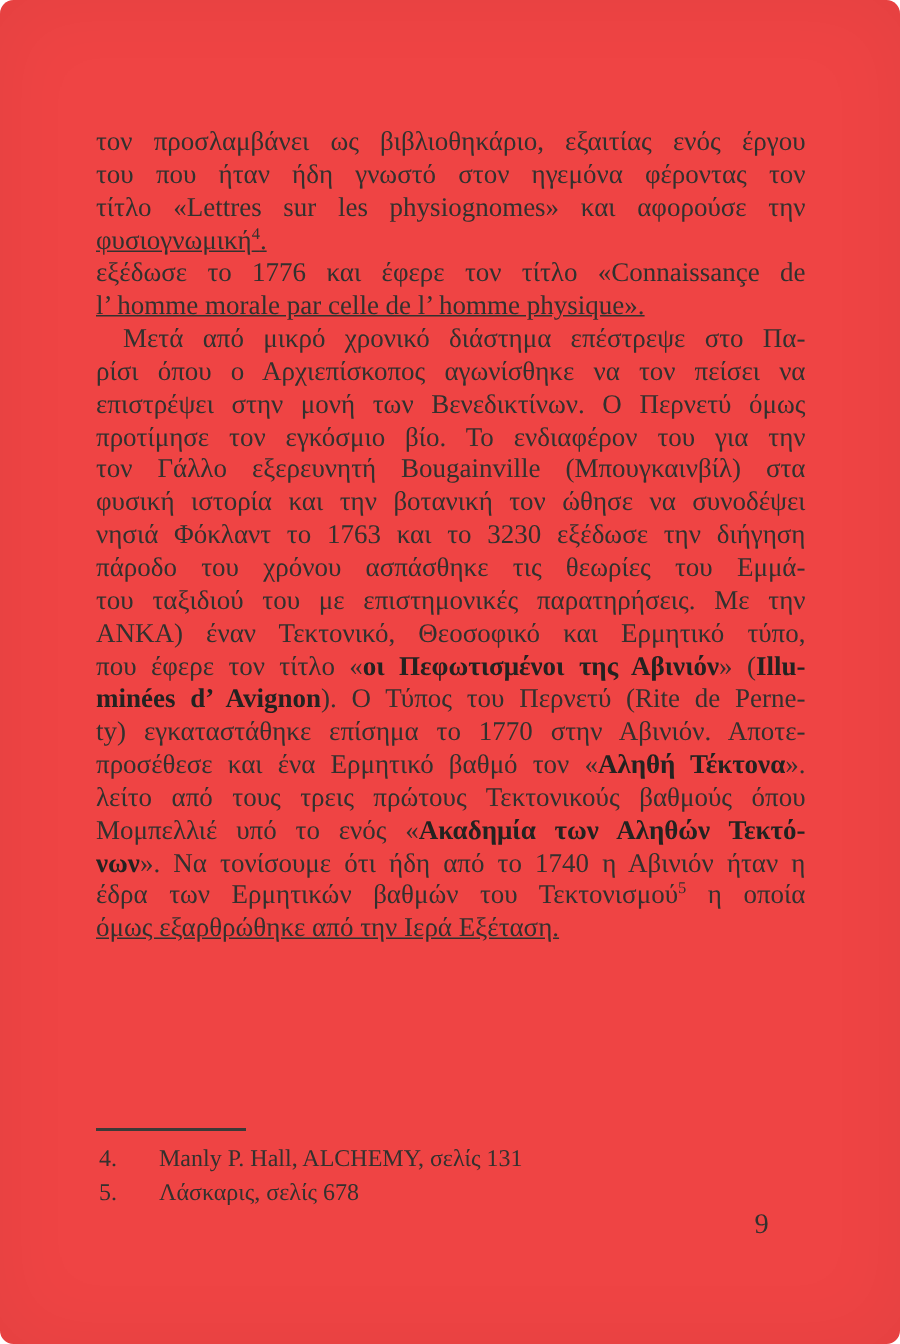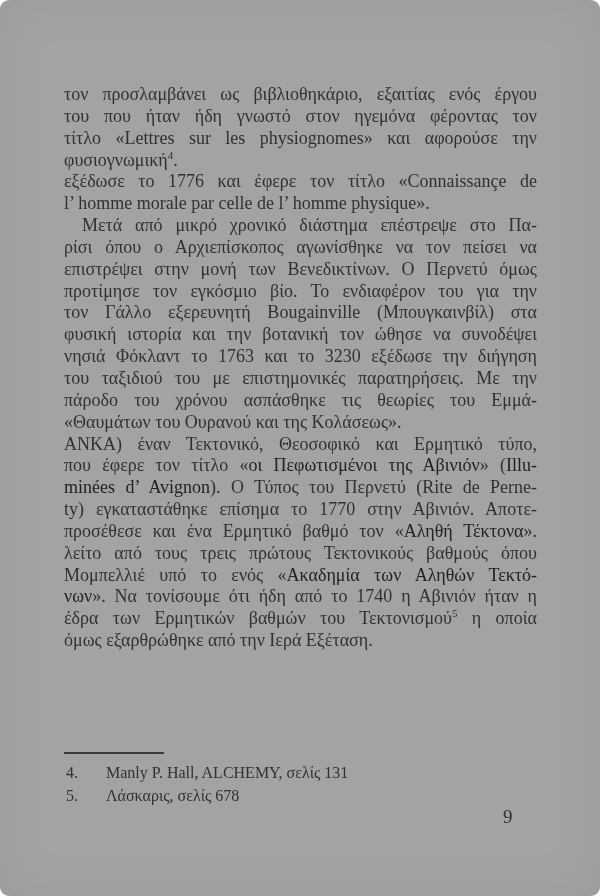--- a/index.html
+++ b/index.html
@@ -28,26 +28,27 @@
     height: 21.85px;
     line-height: 21.85px;
     font-size: 18px;
     text-align: justify;
     text-align-last: justify;
     text-justify: inter-word;
     overflow: hidden;
   }
   .line.last {
     text-align-last: left;
+    text-decoration: underline;
   }
   .line.indent {
     text-indent: 18px;
   }
   .bold {
-    font-weight: normal;
+    font-weight: bold;
     color: #242220;
   }
   sup.fn-ref {
     font-size: 11px;
     line-height: 0;
     vertical-align: super;
   }
   .footnote-rule {
     position: absolute;
     top: 752px;
@@ -73,43 +74,42 @@
     position: absolute;
     top: 806px;
     left: 503px;
     font-size: 19px;
     line-height: 22px;
   }
 </style>
 </head>
 <body>
 
-<div class="page" style="color: rgb(51, 49, 46); background: #a3a3a3;">
+<div class="page" style="color: rgb(51, 49, 46); background: #ef4444;">
   <div class="text-block" id="text-block">
       <div>
         <div class="line"><span>τον προσλαμβάνει ως βιβλιοθηκάριο, εξαιτίας ενός έργου</span></div>
         <div class="line"><span>του που ήταν ήδη γνωστό στον ηγεμόνα φέροντας τον</span></div>
         <div class="line"><span>τίτλο «Lettres sur les physiognomes» και αφορούσε την</span></div>
         <div class="line last"><span>φυσιογνωμική</span><sup class="fn-ref">4</sup><span>.</span></div>
       </div>
       <div>
         <div class="line"><span>εξέδωσε το 1776 και έφερε τον τίτλο «Connaissançe de</span></div>
         <div class="line last"><span>l’ homme morale par celle de l’ homme physique».</span></div>
       </div>
       <div>
         <div class="line indent"><span>Μετά από μικρό χρονικό διάστημα επέστρεψε στο Πα-</span></div>
         <div class="line"><span>ρίσι όπου ο Αρχιεπίσκοπος αγωνίσθηκε να τον πείσει να</span></div>
         <div class="line"><span>επιστρέψει στην μονή των Βενεδικτίνων. Ο Περνετύ όμως</span></div>
         <div class="line"><span>προτίμησε τον εγκόσμιο βίο. Το ενδιαφέρον του για την</span></div>
         <div class="line"><span>τον Γάλλο εξερευνητή Bougainville (Μπουγκαινβίλ) στα</span></div>
         <div class="line"><span>φυσική ιστορία και την βοτανική τον ώθησε να συνοδέψει</span></div>
         <div class="line"><span>νησιά Φόκλαντ το 1763 και το 3230 εξέδωσε την διήγηση</span></div>
+        <div class="line"><span>πάροδο του χρόνου ασπάσθηκε τις θεωρίες του Εμμά-</span></div>
         <div class="line"><span>του ταξιδιού του με επιστημονικές παρατηρήσεις. Με την</span></div>
-        <div class="line"><span>πάροδο του χρόνου ασπάσθηκε τις θεωρίες του Εμμά-</span></div>
-        <div class="line last"><span>«Θαυμάτων του Ουρανού και της Κολάσεως».</span></div>
       </div>
       <div>
         <div class="line"><span>ANKA) έναν Τεκτονικό, Θεοσοφικό και Ερμητικό τύπο,</span></div>
         <div class="line"><span>που έφερε τον τίτλο «</span><span class="bold">οι Πεφωτισμένοι της Αβινιόν</span><span>» (</span><span class="bold">Illu-</span></div>
         <div class="line"><span class="bold">minées d’ Avignon</span><span>). Ο Τύπος του Περνετύ (Rite de Perne-</span></div>
         <div class="line"><span>ty) εγκαταστάθηκε επίσημα το 1770 στην Αβινιόν. Αποτε-</span></div>
         <div class="line"><span>προσέθεσε και ένα Ερμητικό βαθμό τον «</span><span class="bold">Αληθή Τέκτονα</span><span>».</span></div>
         <div class="line"><span>λείτο από τους τρεις πρώτους Τεκτονικούς βαθμούς όπου</span></div>
         <div class="line"><span>Μομπελλιέ υπό το ενός «</span><span class="bold">Ακαδημία των Αληθών Τεκτό-</span></div>
         <div class="line"><span class="bold">νων</span><span>». Να τονίσουμε ότι ήδη από το 1740 η Αβινιόν ήταν η</span></div>

